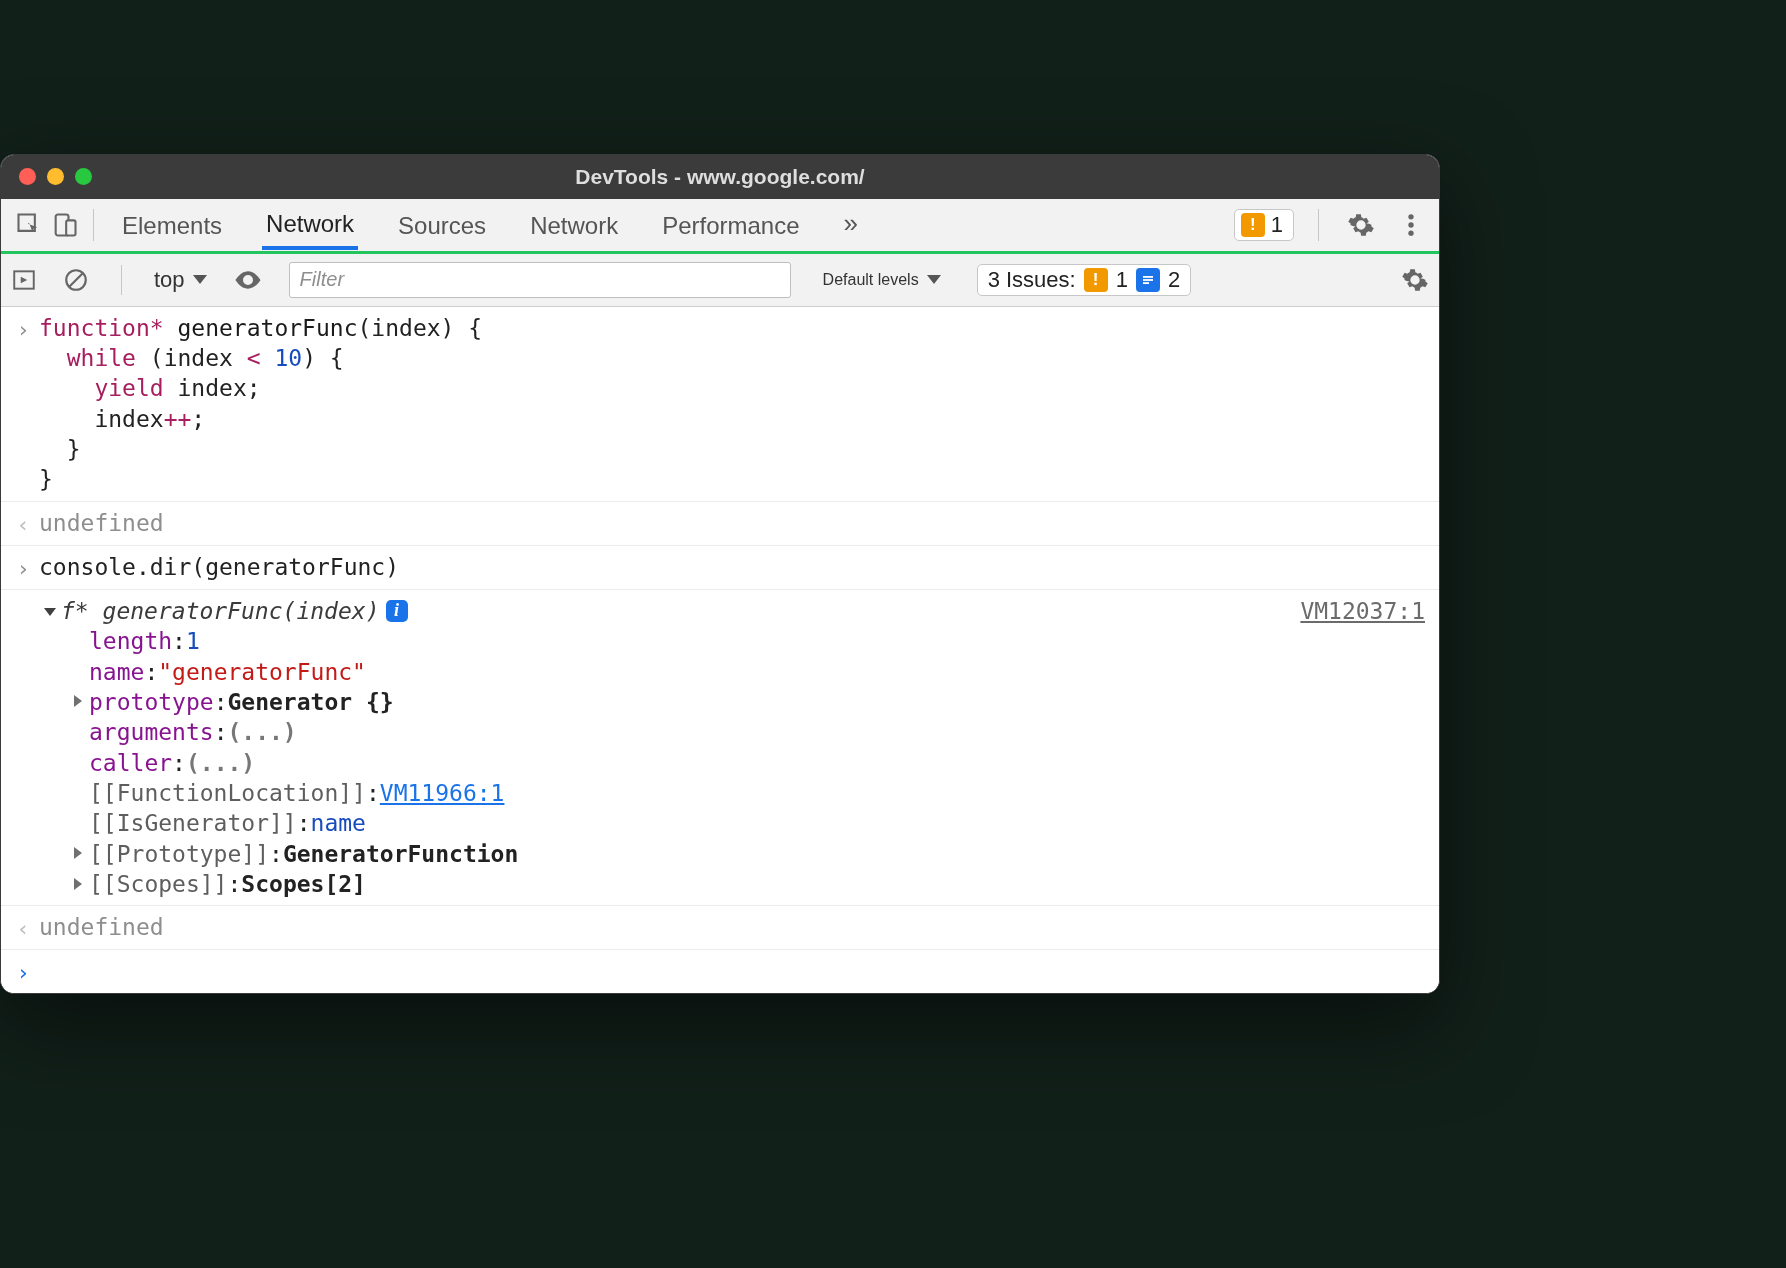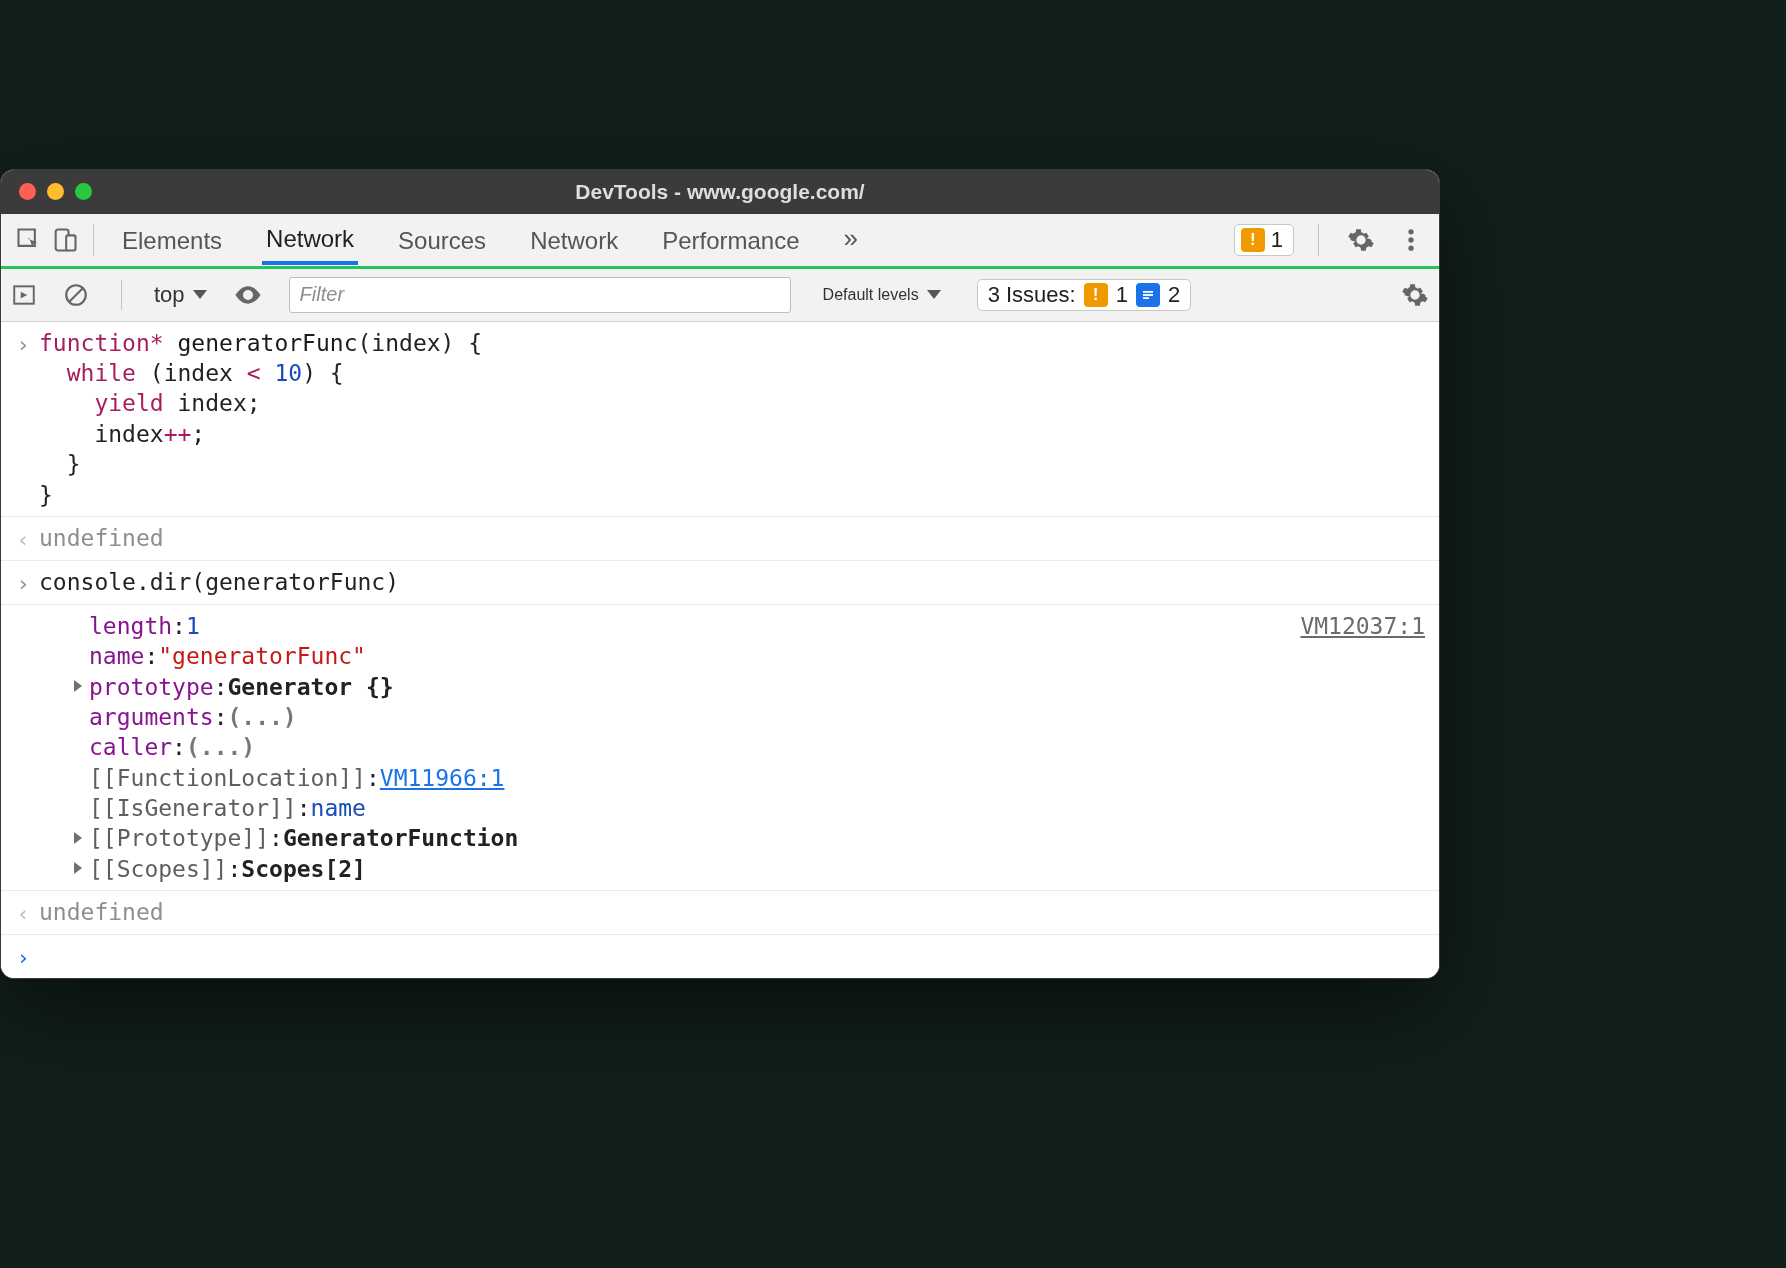--- a/index.html
+++ b/index.html
@@ -439,20 +439,25 @@
         <div class="gut in">›</div>
         <div class="body"><span class="code">console.dir(generatorFunc)</span></div>
       </div>
 
       <div class="entry">
         <div class="gut"></div>
         <div class="body">
           <span class="sourcelink">VM12037:1</span>
 
           <div class="tree">
+            <div class="row">
+              <span class="tri"><span class="caret-down-sm"></span></span>
+              <span class="sig"><span style="font-style:italic">f*</span><span> generatorFunc(index)</span></span>
+              <span class="info-badge">i</span>
+            </div>
 
             <div class="row indent1">
               <span class="tri"></span>
               <span class="prop">length</span>
                 <span>: </span>
               <span class="valnum">1</span>
             </div>
             <div class="row indent1">
               <span class="tri"></span>
               <span class="prop">name</span>

